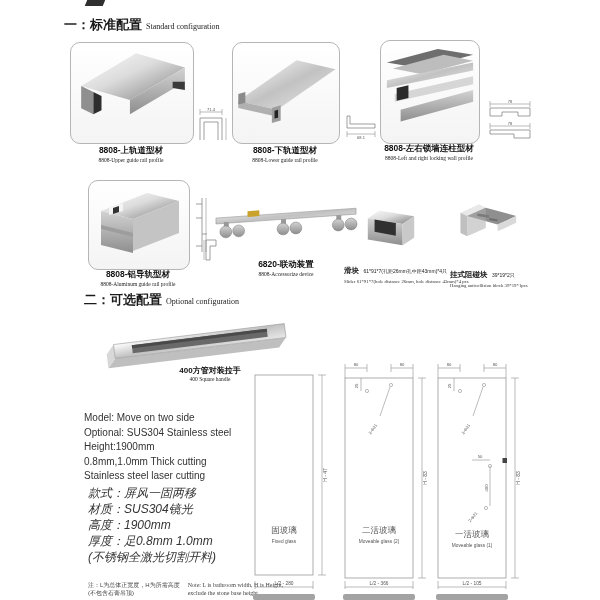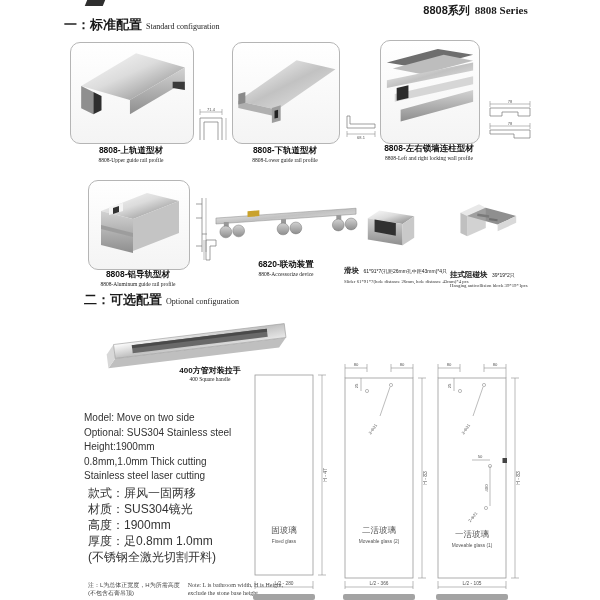--- a/index.html
+++ b/index.html
@@ -18,21 +18,21 @@
   .pbox svg{display:block;width:100%;height:100%;}
   .plabel{text-align:center;line-height:1.15;}
   .pl-cn{font-size:8.5px;font-weight:bold;color:#111;}
   .pl-en{font-size:5.5px;font-family:"Liberation Serif",serif;color:#222;margin-top:1px;}
   .tinyspec{line-height:1.3;color:#222;}
   .tinyspec .cnb{font-weight:bold;font-size:7.5px;}
   .tinyspec .sp{font-size:5px;}
   .tinyspec .en{font-size:4.8px;font-family:"Liberation Serif",serif;color:#333;}
   
   .spec-en div{font-size:10px;line-height:14.6px;color:#333;}
-  .spec-cn div{font-size:12px;line-height:16px;color:#333;}
+  .spec-cn div{font-size:12px;line-height:16px;color:#333;font-style:italic;}
   .note1{display:flex;align-items:flex-end;gap:10px;}
   .note1 .cn{font-size:11px;font-weight:bold;color:#222;}
   .note1 .en{font-size:6px;font-family:"Liberation Serif",serif;color:#444;padding-bottom:2px;}
   .note2{display:flex;gap:8px;}
   .note2 div{font-size:6px;line-height:8px;color:#444;}
   .note2 .enc{font-family:"Liberation Serif",serif;}
   
   svg text{font-family:"Liberation Sans",sans-serif;fill:#555;}
   .gl{fill:#ffffff;stroke:#999;stroke-width:0.8;}
   .dim{stroke:#8f8f8f;stroke-width:0.6;fill:none;}
@@ -58,23 +58,20 @@
       <linearGradient id="gm3" x1="0" y1="0" x2="1" y2="1">
         <stop offset="0" stop-color="#ffffff"></stop>
           <stop offset=".5" stop-color="#c2c2c2"></stop>
           <stop offset="1" stop-color="#e9e9e9"></stop>
       </linearGradient>
     </defs>
   </svg>
 
   <div class="abs smudge"></div>
 
-  <div class="abs hdr">
-    <span>8808系列</span><span class="en">8808 Series</span>
-  </div>
 
   <div class="abs sec" style="left:64px;top:16px;">
     <span>一：</span><span>标准配置</span><span class="en">Standard configuration</span>
   </div>
 
   <div class="abs pbox" style="left:70px;top:42px;width:122px;height:100px;">
     <svg viewBox="0 0 120 98">
       <polygon points="10,42 64,10 112,24 58,56" fill="url(#gm1)"></polygon>
       <polygon points="10,42 10,64 22,70 22,48" fill="#8f8f8f"></polygon>
       <polygon points="22,48 22,70 30,66 30,52" fill="#2e2e2e"></polygon>

